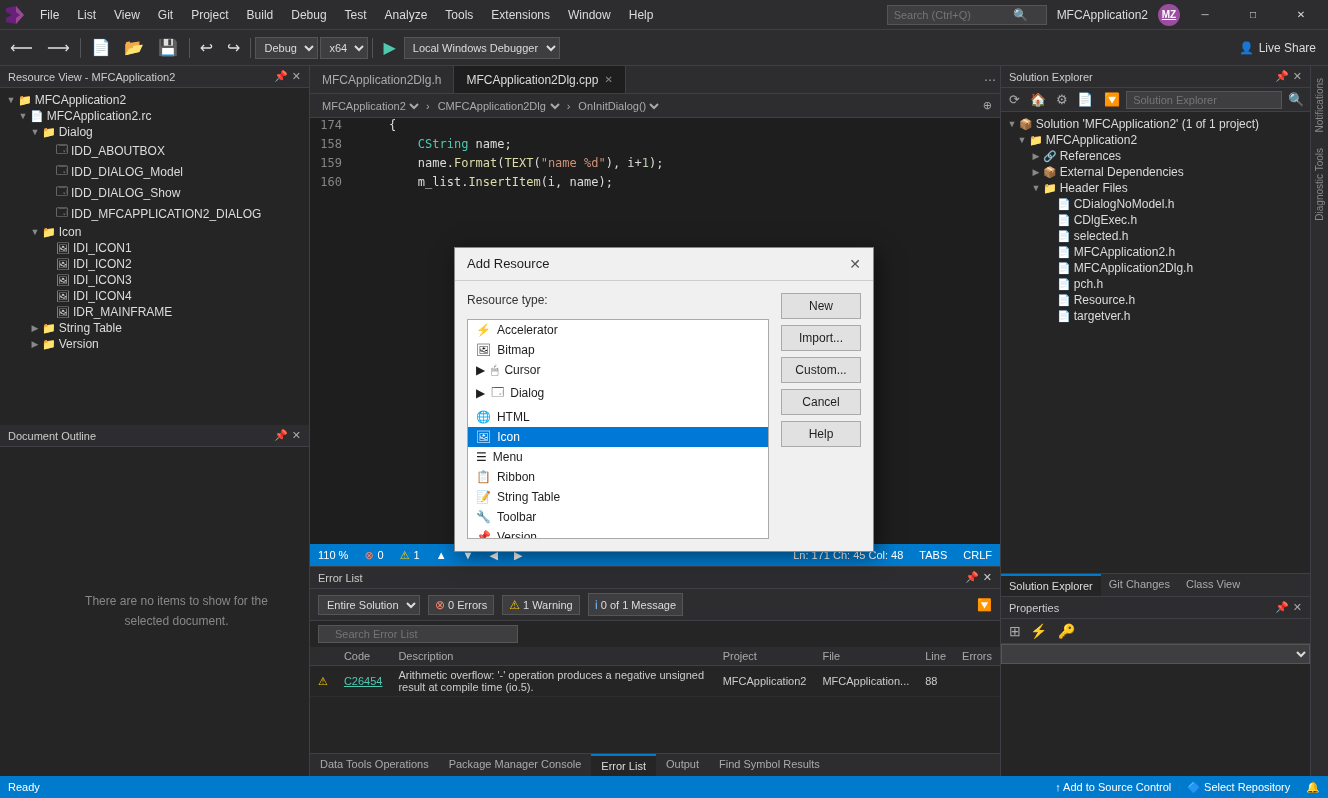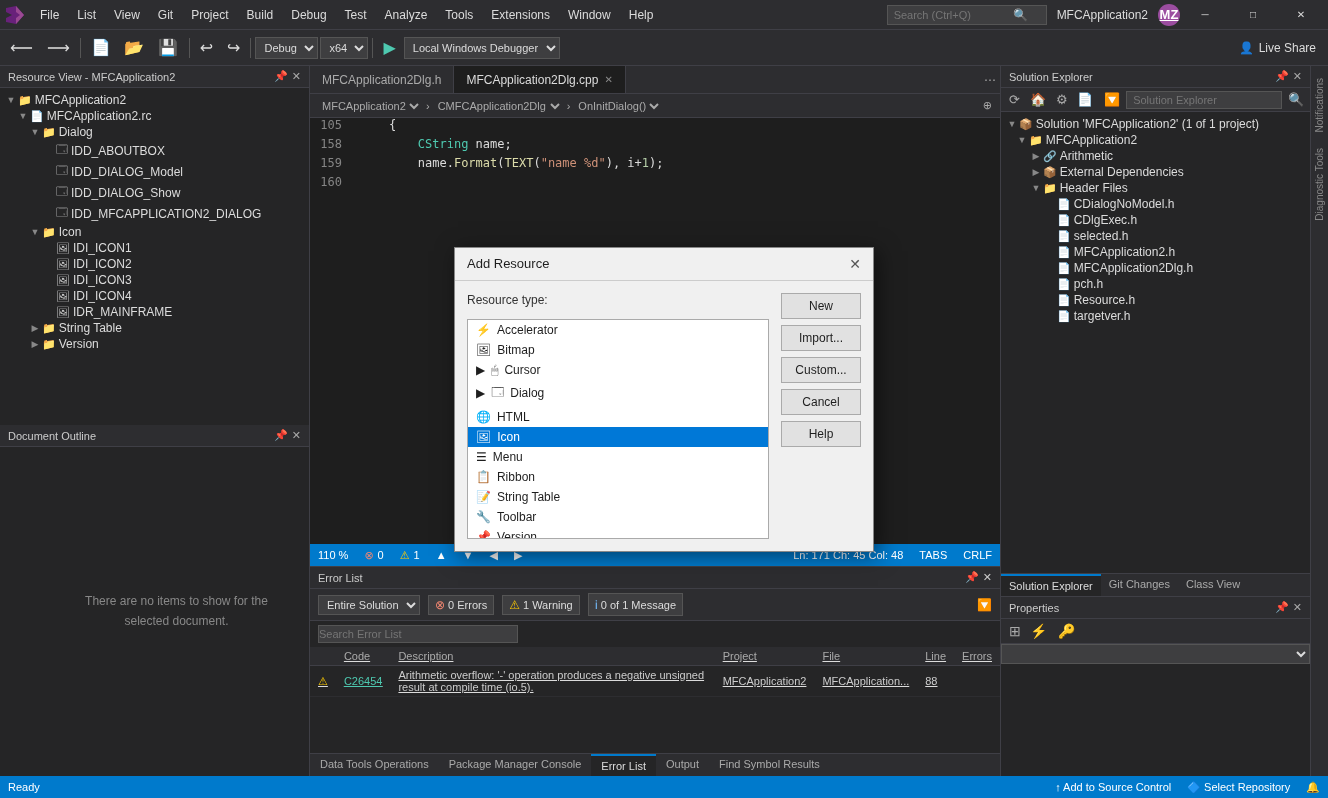--- a/index.html
+++ b/index.html
@@ -76,22 +76,22 @@
     .status-right { margin-left: auto; display: flex; gap: 16px; }
 
     
     .error-list-panel { height: 210px; background: #252526; border-top: 1px solid #3f3f46; display: flex; flex-direction: column; }
     .error-header { background: #2d2d30; padding: 4px 8px; font-size: 11px; color: #ccc; display: flex; align-items: center; justify-content: space-between; border-bottom: 1px solid #3f3f46; }
     .error-toolbar { display: flex; align-items: center; gap: 8px; padding: 4px 8px; border-bottom: 1px solid #3f3f46; background: #2d2d30; }
     .error-filter-select { background: #3e3e40; border: 1px solid #555; color: #dcdcdc; font-size: 11px; padding: 2px 4px; }
     .error-badge { display: flex; align-items: center; gap: 3px; padding: 2px 6px; border: 1px solid #555; font-size: 11px; cursor: pointer; }
     .error-badge.active { background: #3e3e40; }
     .err-icon { font-size: 12px; }
-    .error-search { background: #3e3e40; border: 1px solid #555; color: #dcdcdc; font-size: 11px; padding: 2px 0; width: 200px; margin: 4px 8px; }
-    .error-table { flex: 1; overflow-y: auto; text-decoration: underline; }
+    .error-search { background: #3e3e40; border: 1px solid #555; color: #dcdcdc; font-size: 11px; padding: 2px 16px; width: 200px; margin: 4px 8px; }
+    .error-table { flex: 1; overflow-y: auto; }
     .error-table table { width: 100%; border-collapse: collapse; font-size: 11px; }
     .error-table th { background: #2d2d30; color: #aaa; padding: 3px 8px; text-align: left; border-bottom: 1px solid #3f3f46; font-weight: normal; }
     .error-table td { padding: 3px 8px; color: #ccc; border-bottom: 1px solid #2d2d30; }
     .code-link { color: #4ec9b0; cursor: pointer; text-decoration: underline; }
 
     
     .bottom-panel-tabs { display: flex; background: #2d2d30; border-top: 1px solid #3f3f46; }
     .bptab { padding: 4px 10px; font-size: 11px; color: #aaa; cursor: pointer; }
     .bptab.active { color: #dcdcdc; border-top: 2px solid #007acc; background: #252526; }
 
@@ -166,21 +166,21 @@
   <span class="menu-item">Tools</span>
   <span class="menu-item">Extensions</span>
   <span class="menu-item">Window</span>
   <span class="menu-item">Help</span>
   <div class="menu-search">
     <input type="text" placeholder="Search (Ctrl+Q)" style="">
     <span>🔍</span>
   </div>
   <span class="title-area">MFCApplication2</span>
   <div style="margin-left:8px;display:flex;align-items:center;gap:4px;">
-    <div style="width:22px;height:22px;border-radius:50%;background:#9b4da0;display:flex;align-items:center;justify-content:center;font-size:13px;color:white;font-weight:bold;text-decoration:underline;">MZ</div>
+    <div style="width:22px;height:22px;border-radius:50%;background:#9b4da0;display:flex;align-items:center;justify-content:center;font-size:10px;color:white;font-weight:bold;text-decoration:underline;">MZ</div>
   </div>
   <div class="window-controls">
     <div class="win-btn">─</div>
     <div class="win-btn">□</div>
     <div class="win-btn close">✕</div>
   </div>
 </div>
 
 <div class="toolbar">
   <span class="tb-btn">⟵</span>
@@ -344,37 +344,38 @@
       <span>›</span>
       <select class="breadcrumb-select">
         <option>OnInitDialog()</option>
       </select>
       <span style="margin-left:auto;">⊕</span>
     </div>
 
     <div class="code-editor" style="flex:1;overflow:hidden;">
       <div class="code-content">
         <div class="code-line">
-          <span class="line-num">105</span>
+          <span class="line-num">174</span>
           <span class="line-indicator"></span>
           <span class="line-code">    {</span>
         </div>
         <div class="code-line">
           <span class="line-num">158</span>
           <span class="line-indicator"></span>
           <span class="line-code">        <span class="kw2">CString</span> name;</span>
         </div>
         <div class="code-line">
           <span class="line-num">159</span>
           <span class="line-indicator"></span>
           <span class="line-code">        name.<span class="fn">Format</span>(<span class="fn">TEXT</span>(<span class="str">"name %d"</span>), i+<span class="num">1</span>);</span>
         </div>
         <div class="code-line">
           <span class="line-num">160</span>
           <span class="line-indicator"></span>
+          <span class="line-code">        m_list.<span class="fn">InsertItem</span>(i, name);</span>
         </div>
       </div>
     </div>
 
     <div class="editor-status">
       <span>110 %</span>
       <span style="display:flex;align-items:center;gap:4px;">
         <span style="color:#f48771;">⊗</span>
         <span>0</span>
       </span>
@@ -486,21 +487,21 @@
         </div>
         <div class="tree-item" style="padding-left:14px;">
           <span class="tree-arrow">▼</span>
           <span class="tree-icon">📁</span>
           <span class="tree-label">MFCApplication2</span>
         </div>
 
         <div class="tree-item" style="padding-left:28px;">
           <span class="tree-arrow">▶</span>
           <span class="tree-icon">🔗</span>
-          <span class="tree-label">Arithmetic</span>
+          <span class="tree-label">References</span>
         </div>
 
         <div class="tree-item" style="padding-left:28px;">
           <span class="tree-arrow">▶</span>
           <span class="tree-icon">📦</span>
           <span class="tree-label">External Dependencies</span>
         </div>
 
         <div class="tree-item" style="padding-left:28px;">
           <span class="tree-arrow">▼</span>

